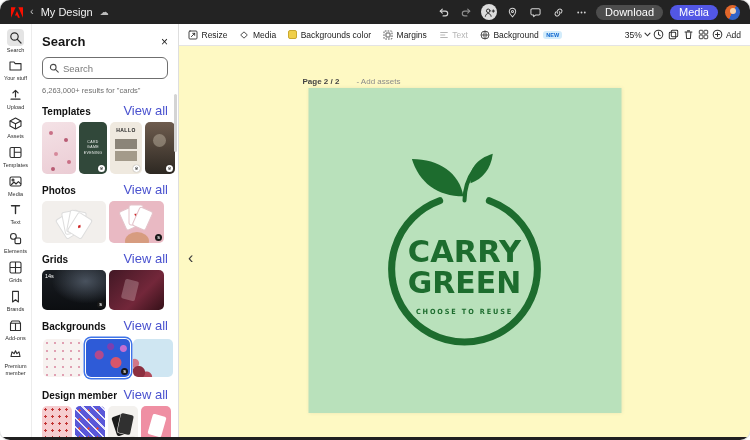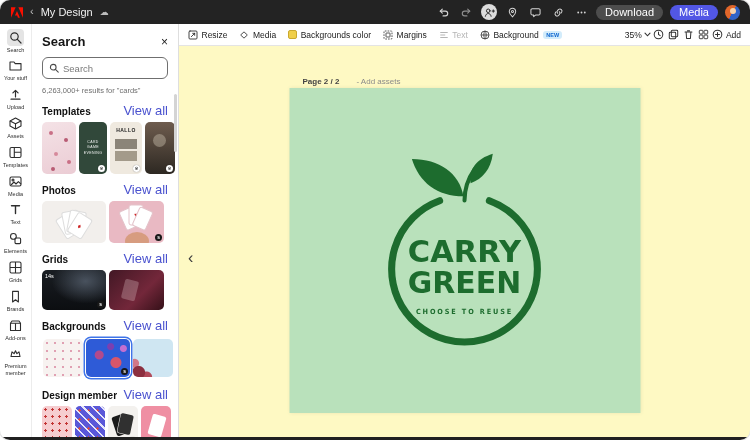--- a/index.html
+++ b/index.html
@@ -91,21 +91,21 @@
   .newbadge{font-size:5.5px;font-weight:bold;color:#0d66d0;background:#d3ecfb;border-radius:3px;padding:1px 3px;margin-left:1px}
   .ct-right{margin-left:auto;display:flex;align-items:center;gap:1px}
   .zoom{display:flex;align-items:center;gap:2px;font-size:8.5px;color:#222;cursor:pointer}
   .cti{width:14px;height:14px;display:flex;align-items:center;justify-content:center;color:#333;cursor:pointer}
   .addtool{display:flex;align-items:center;gap:3px;font-size:8.5px;color:#222;cursor:pointer}
 
   .cbody{position:relative;height:calc(100% - 22px)}
   .pagelabel{position:absolute;top:31px;left:calc(50% - 162px);font-size:8px;display:flex;gap:17px}
   .pl-ind{color:#444;font-weight:bold}
   .pl-add{color:#8a8a8a;cursor:text}
-  .artboard{position:absolute;top:42px;left:50%;transform:translateX(-50%);width:351px;height:325px;background:#b9e1bb;box-shadow:0 0 4px rgba(0,0,0,.08);display:flex;align-items:center;justify-content:center}
+  .artboard{position:absolute;top:42px;left:50%;transform:translateX(-50%);width:313px;height:325px;background:#b9e1bb;box-shadow:0 0 4px rgba(0,0,0,.08);display:flex;align-items:center;justify-content:center}
   .collapse{position:absolute;left:9px;top:204px;font-size:16px;color:#3d3d3d;cursor:pointer;line-height:1}
 
   svg{display:block}
 </style>
 </head>
 <body>
 
 <div class="app">
 
   <div class="topbar">

